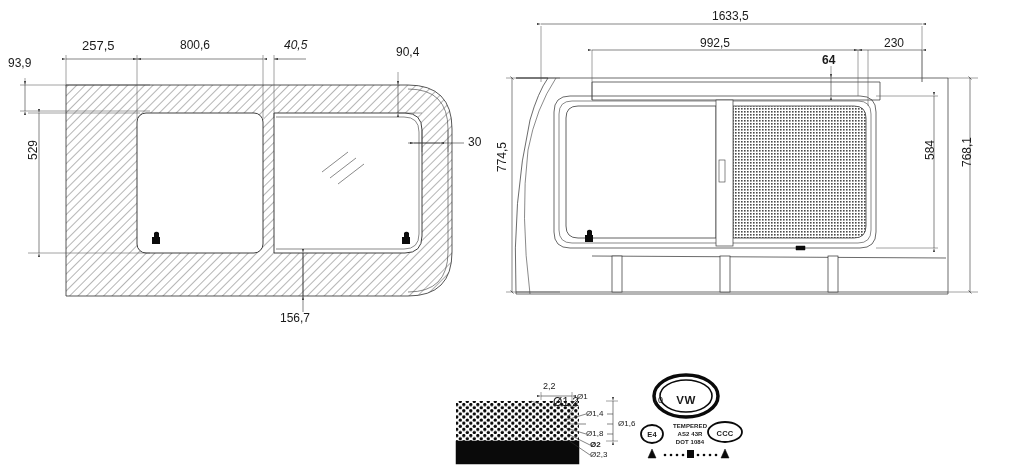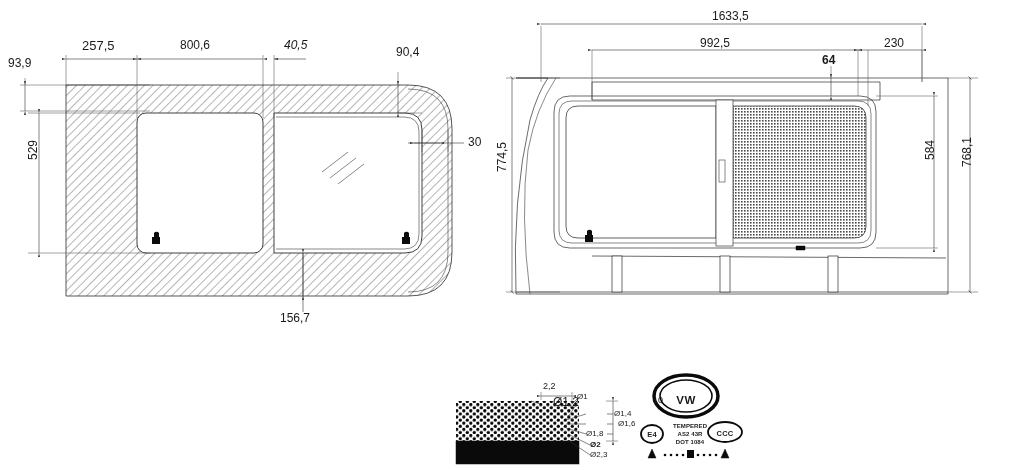--- a/index.html
+++ b/index.html
@@ -299,20 +299,20 @@
     <div style="position:absolute;left:495px;top:172px;font-size:12px;transform:rotate(-90deg);transform-origin:left top;">774,5</div>
     <div style="position:absolute;left:923px;top:160px;font-size:12px;transform:rotate(-90deg);transform-origin:left top;">584</div>
     <div style="position:absolute;left:960px;top:167px;font-size:12px;transform:rotate(-90deg);transform-origin:left top;">768,1</div>
   </div>
 
   <div>
     <div style="position:absolute;left:543px;top:381px;font-size:9px;">2,2</div>
     <div style="position:absolute;left:533px;top:395px;font-size:12px;padding-left:20px;">Ø1,2</div>
     <div style="position:absolute;left:577px;top:392px;font-size:8px;">Ø1</div>
     <div style="position:absolute;left:616px;top:395px;font-size:9px;margin-left:37px;">10</div>
-    <div style="position:absolute;left:586px;top:409px;font-size:8px;margin-left:28px;">Ø1,4</div>
+    <div style="position:absolute;left:586px;top:409px;font-size:8px;">Ø1,4</div>
     <div style="position:absolute;left:586px;top:419px;font-size:8px;padding-left:32px;">Ø1,6</div>
     <div style="position:absolute;left:586px;top:429px;font-size:8px;">Ø1,8</div>
     <div style="position:absolute;left:590px;top:440px;font-size:8px;font-weight:bold;">Ø2</div>
     <div style="position:absolute;left:590px;top:450px;font-size:8px;">Ø2,3</div>
   </div>
 
 </div>
 
 </body></html>

